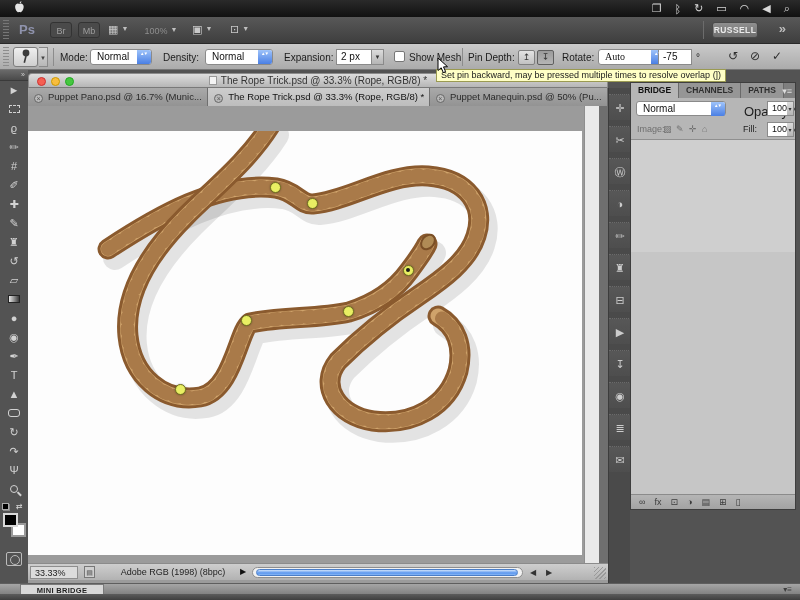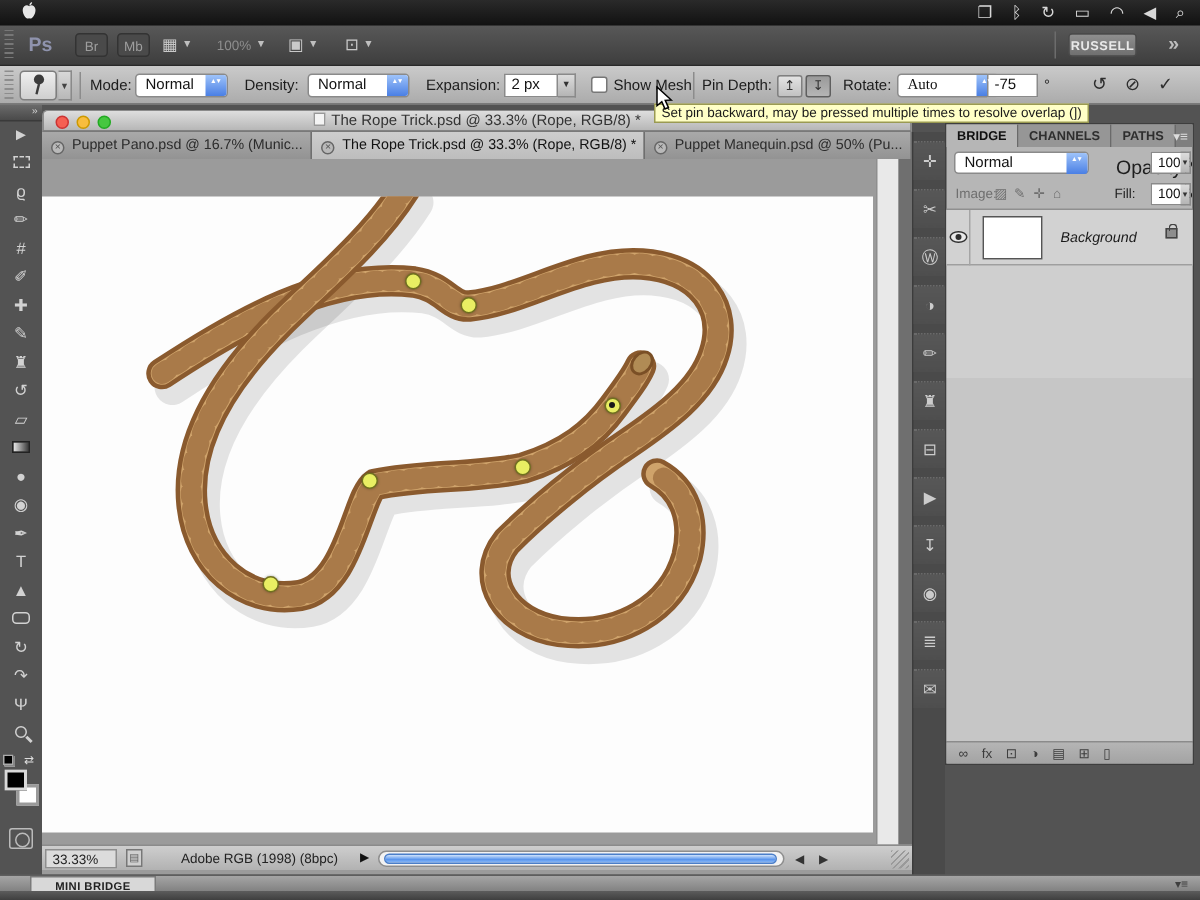--- a/index.html
+++ b/index.html
@@ -344,28 +344,20 @@
     <span style="position:absolute; left:32px; top:4px;" class="lock-ico">▨</span>
     <span style="position:absolute; left:45px; top:4px;" class="lock-ico">✎</span>
     <span style="position:absolute; left:58px; top:4px;" class="lock-ico">✛</span>
     <span style="position:absolute; left:71px; top:4px;" class="lock-ico">⌂</span>
     <span style="position:absolute; left:112px; top:4px; font-size:9px; color:#1e1e1e;">Fill:</span>
     <span class="field" style="left:136px; top:2px; width:24px; height:15px; line-height:13px; font-size:9px;">100%</span>
     <span class="mini-dd" style="left:156px; top:2px; width:7px; height:15px; line-height:14px;">▾</span>
   </div>
 
   <div id="layers-list">
-    <div class="layer-row">
-      <span class="eye-col">
-          <span class="eye"></span>
-        </span>
-      <span class="thumb"></span>
-      <span class="layer-name italic">Background</span>
-      <span class="lock-glyph"></span>
-    </div>
   </div>
 
   <div id="layers-empty"></div>
 
   <div id="layers-footer">
 
   <span class="f-ico">∞</span>
       <span class="f-ico">fx</span>
       <span class="f-ico">⊡</span>
       <span class="f-ico">◑</span>

